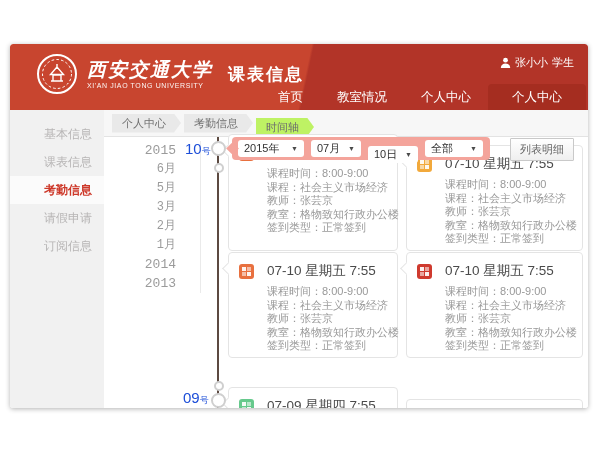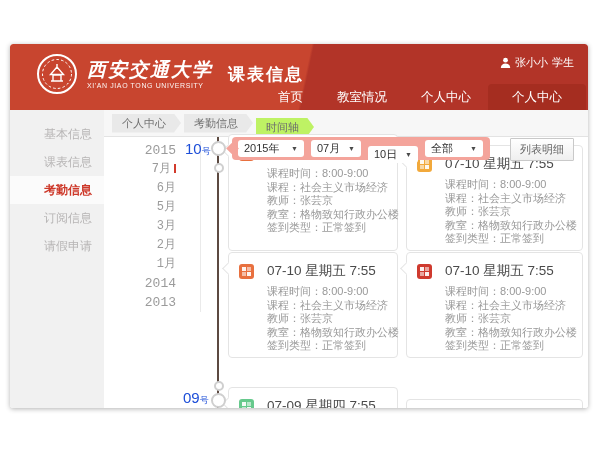--- a/index.html
+++ b/index.html
@@ -118,35 +118,34 @@
         <span class="nav-item">教室情况</span>
         <span class="nav-item">个人中心</span>
         <span class="nav-tab">个人中心</span>
       </div>
     </div>
 
     <div class="sidebar">
       <div class="sitem">基本信息</div>
       <div class="sitem">课表信息</div>
       <div class="sitem active">考勤信息</div>
+      <div class="sitem">请假申请</div>
       <div class="sitem">订阅信息</div>
-      <div class="sitem">请假申请</div>
     </div>
 
     <div class="content">
 
       <div class="crumbbar">
         <span class="crumb">个人中心</span>
         <span class="crumb">考勤信息</span>
         <span class="crumb last">时间轴</span>
       </div>
 
       <div class="months">
         <span class="m-entry m-year">2015</span>
-        <span class="m-entry m-active">7月</span>
         <span class="m-entry">6月</span>
         <span class="m-entry">5月</span>
         <span class="m-entry">3月</span>
         <span class="m-entry">2月</span>
         <span class="m-entry">1月</span>
         <span class="m-entry m-year">2014</span>
         <span class="m-entry m-year">2013</span>
       </div>
 
       <div class="spine"></div>

